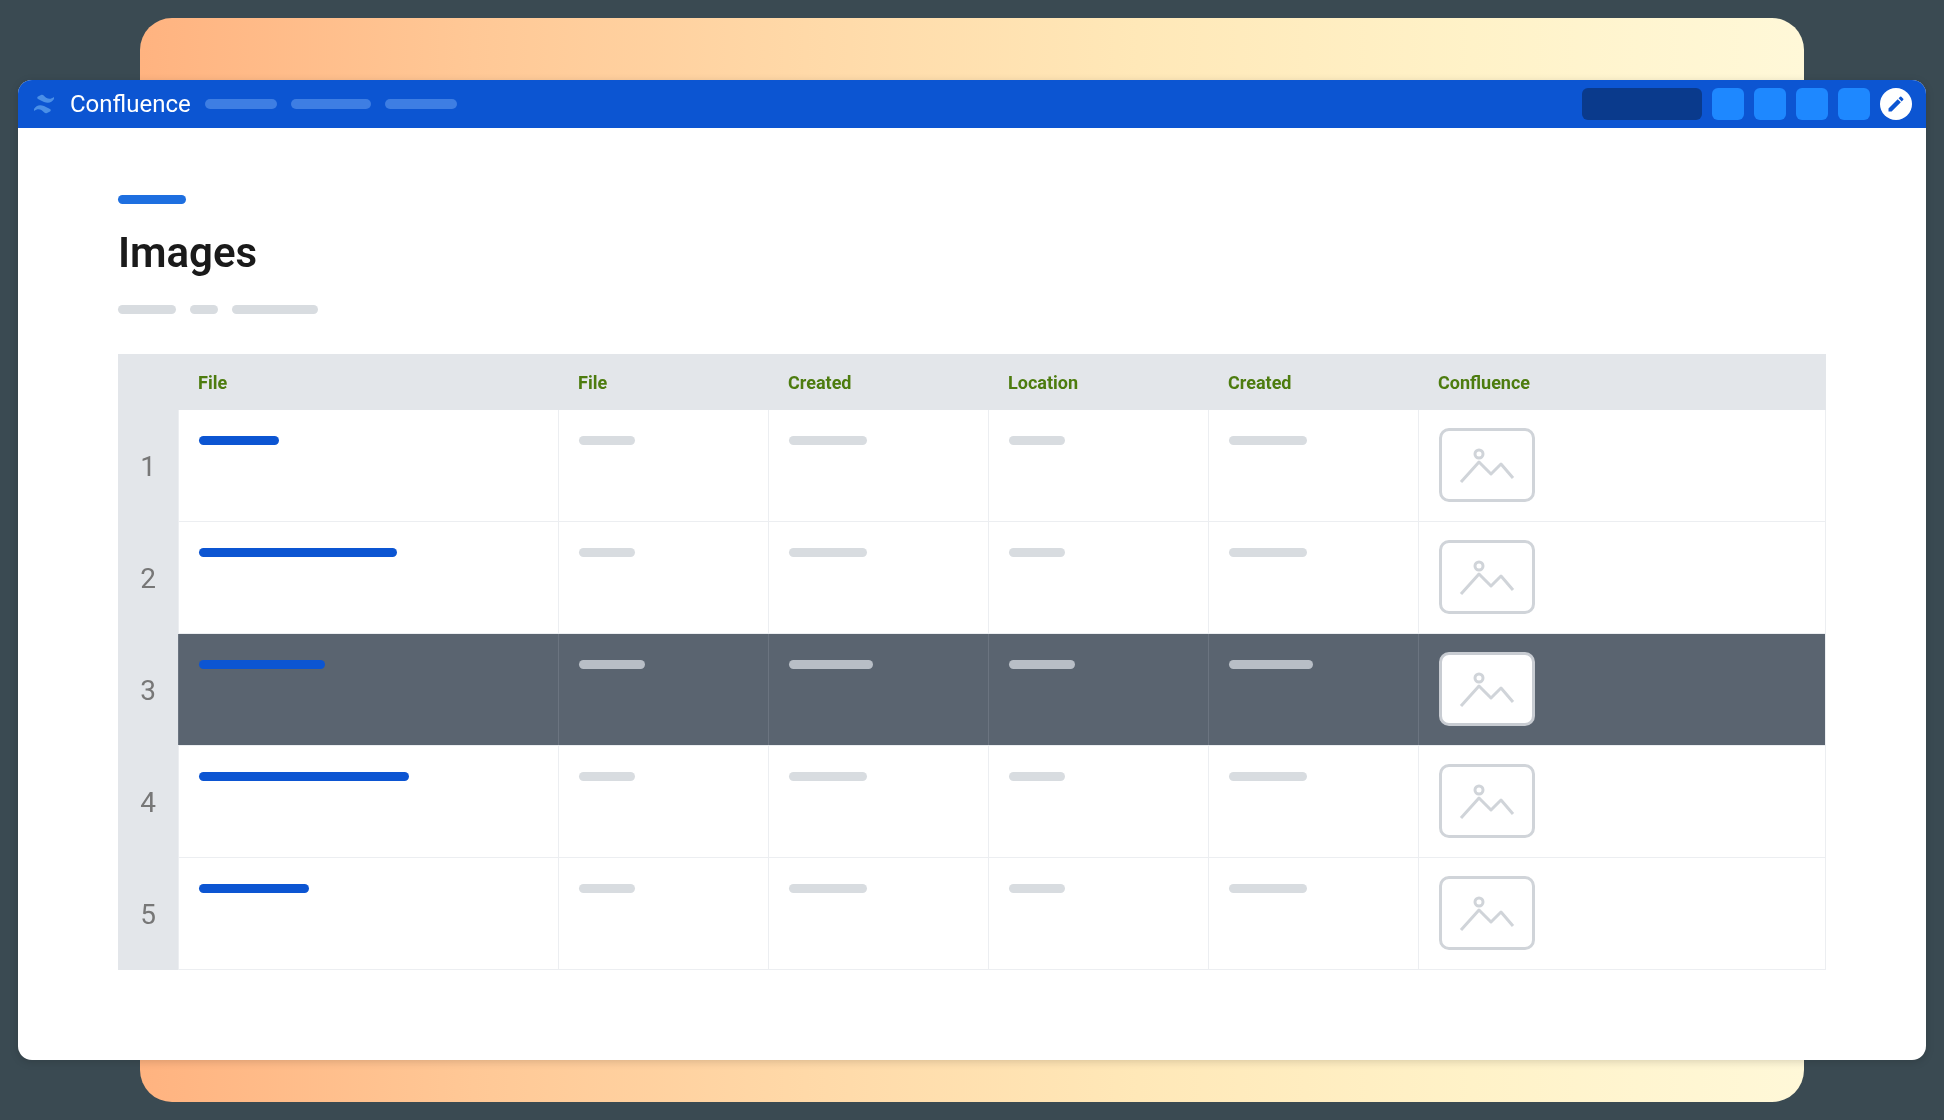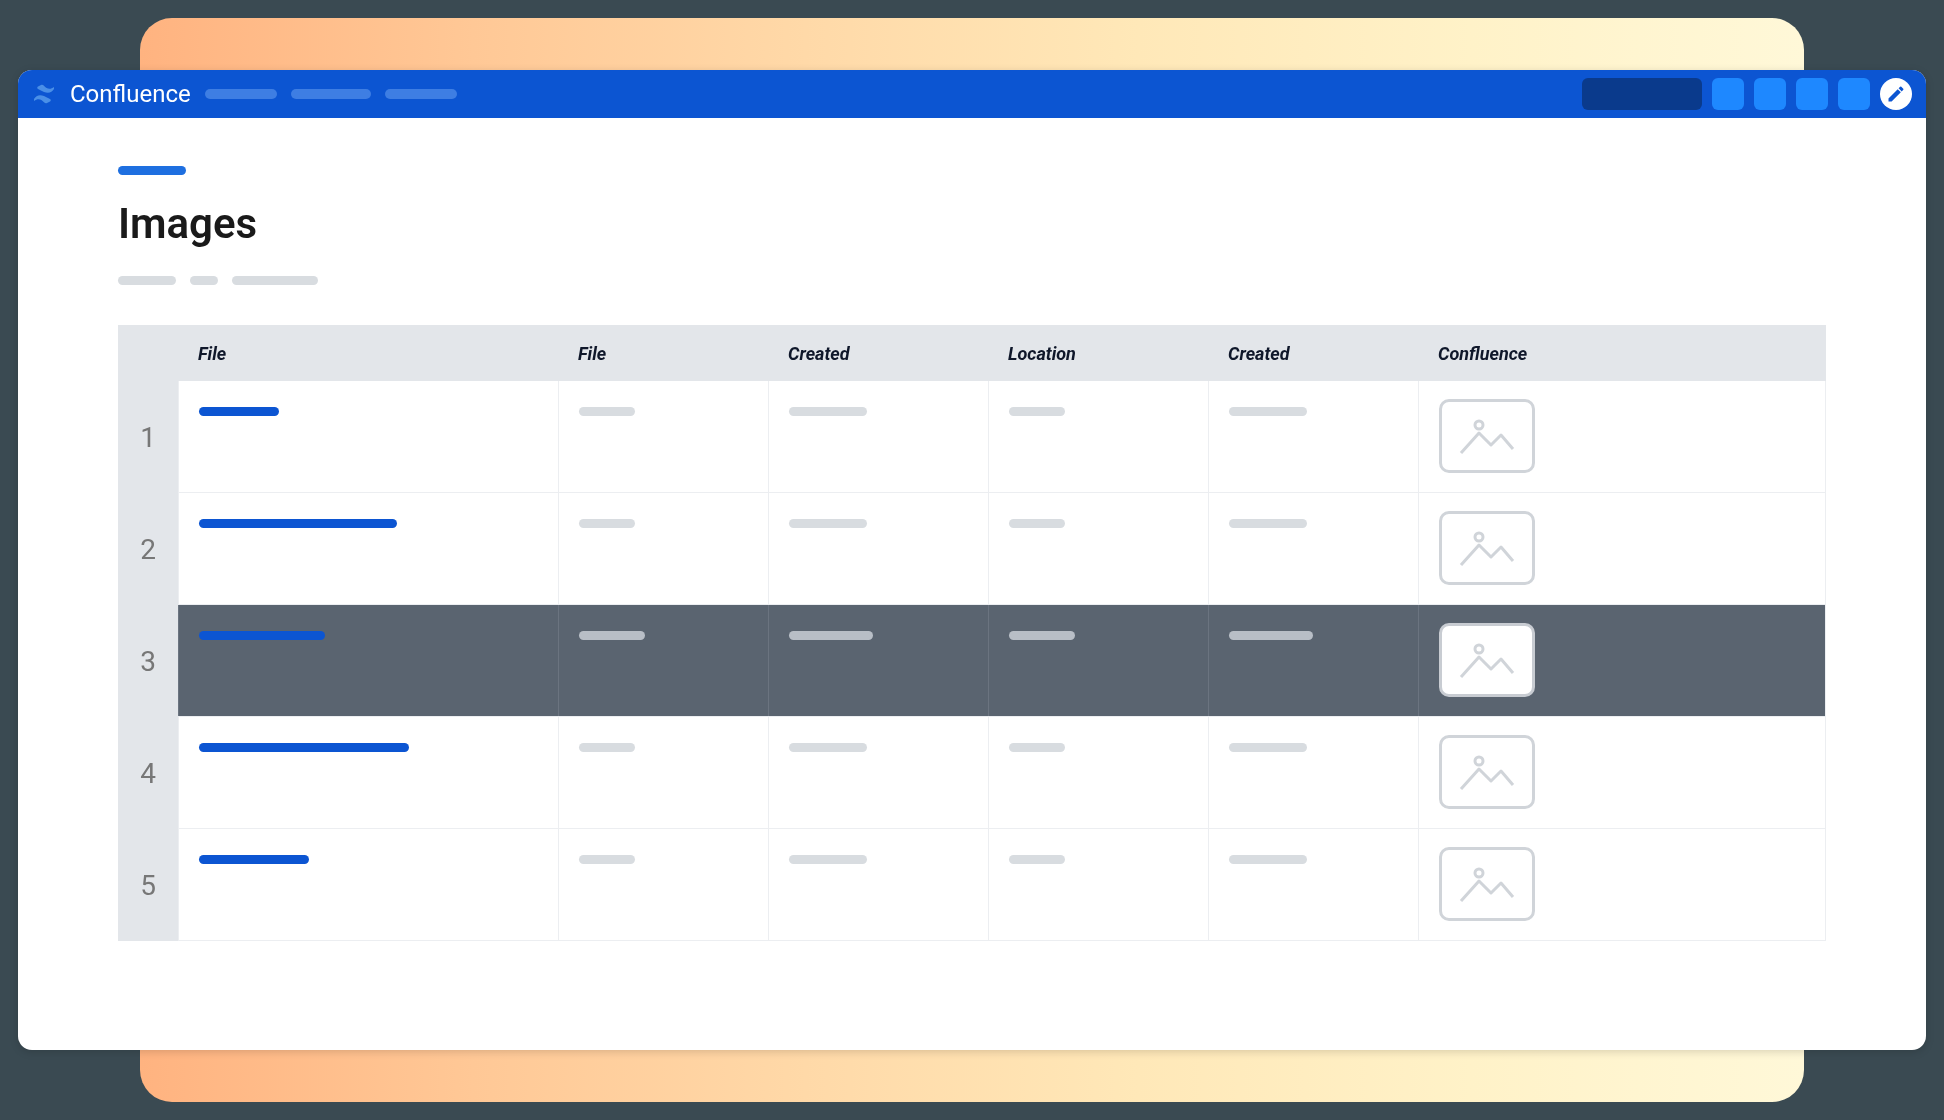--- a/index.html
+++ b/index.html
@@ -12,21 +12,21 @@
   position: relative;
 }
 .backdrop {
   position: absolute;
   top: 18px; left: 140px; right: 140px; bottom: 18px;
   background: linear-gradient(90deg, #ffb380 0%, #ffc896 20%, #ffd9a8 40%, #ffe8b8 60%, #fff2c8 80%, #fff8d8 100%);
   border-radius: 32px;
 }
 .window {
   position: absolute;
-  top: 70px; left: 18px; right: 18px;
+  top: 80px; left: 18px; right: 18px;
   height: 980px;
   background: #fff;
   border-radius: 14px;
   overflow: hidden;
   box-shadow: 0 2px 8px rgba(0,0,0,0.15);
 }
 .titlebar {
   height: 48px;
   background: #0C55D2;
   display: flex;
@@ -37,35 +37,35 @@
 .logo-icon { width: 24px; height: 24px; color: #4A8FE7; }
 .brand-name { color: #fff; font-size: 24px; font-weight: 400; }
 .nav-skel { height: 10px; border-radius: 5px; background: #3E7EE3; }
 .titlebar-right { margin-left: auto; display: flex; align-items: center; gap: 10px; }
 .search-box { width: 120px; height: 32px; background: #0A3A8C; border-radius: 6px; }
 .tb-btn { width: 32px; height: 32px; background: #1E88FF; border-radius: 6px; }
 .help-btn {
   width: 32px; height: 32px; border-radius: 50%; background: #fff;
   display: flex; align-items: center; justify-content: center;
 }
-.content { padding: 48px 100px 0 100px; }
+.content { padding: 48px 100px 0 100px; margin-top: 19px; }
 .crumb-skel { width: 68px; height: 9px; background: #1E6FE0; border-radius: 5px; margin-bottom: 24px; }
 .page-title { font-size: 42px; font-weight: 600; color: #1a1a1a; margin-bottom: 28px; }
 .meta-row { display: flex; gap: 14px; margin-bottom: 40px; }
 .meta-skel { height: 9px; background: #d8dce0; border-radius: 5px; }
 .table-wrap { display: flex; }
 .rownum-col { width: 60px; background: #e3e6ea; }
 .rownum-header { height: 56px; }
 .rownum-cell {
   height: 112px; display: flex; align-items: center; justify-content: center;
   font-size: 28px; color: #777; font-weight: 400;
 }
 .data-table { flex: 1; }
 .thead { display: flex; height: 56px; background: #e3e6ea; align-items: center; }
-.th { padding: 0 20px; font-size: 18px; font-weight: 700; color: #0f172a; font-style: italic; }
+.th { padding: 0 20px; font-size: 18px; font-weight: 700; color: #4d7c0f; }
 .tbody .tr { display: flex; height: 112px; border-bottom: 1px solid #eceef1; border-right: 1px solid #eceef1; }
 .tr.selected { background: #5a6470; }
 .td { padding: 18px 20px; border-left: 1px solid #eceef1; display: flex; align-items: flex-start; }
 .tr.selected .td { border-left-color: #6b7480; }
 .col-file { width: 380px; }
 .col-size { width: 210px; }
 .col-created { width: 220px; }
 .col-creator { width: 220px; }
 .col-location { width: 210px; }
 .col-thumb { flex: 1; }

